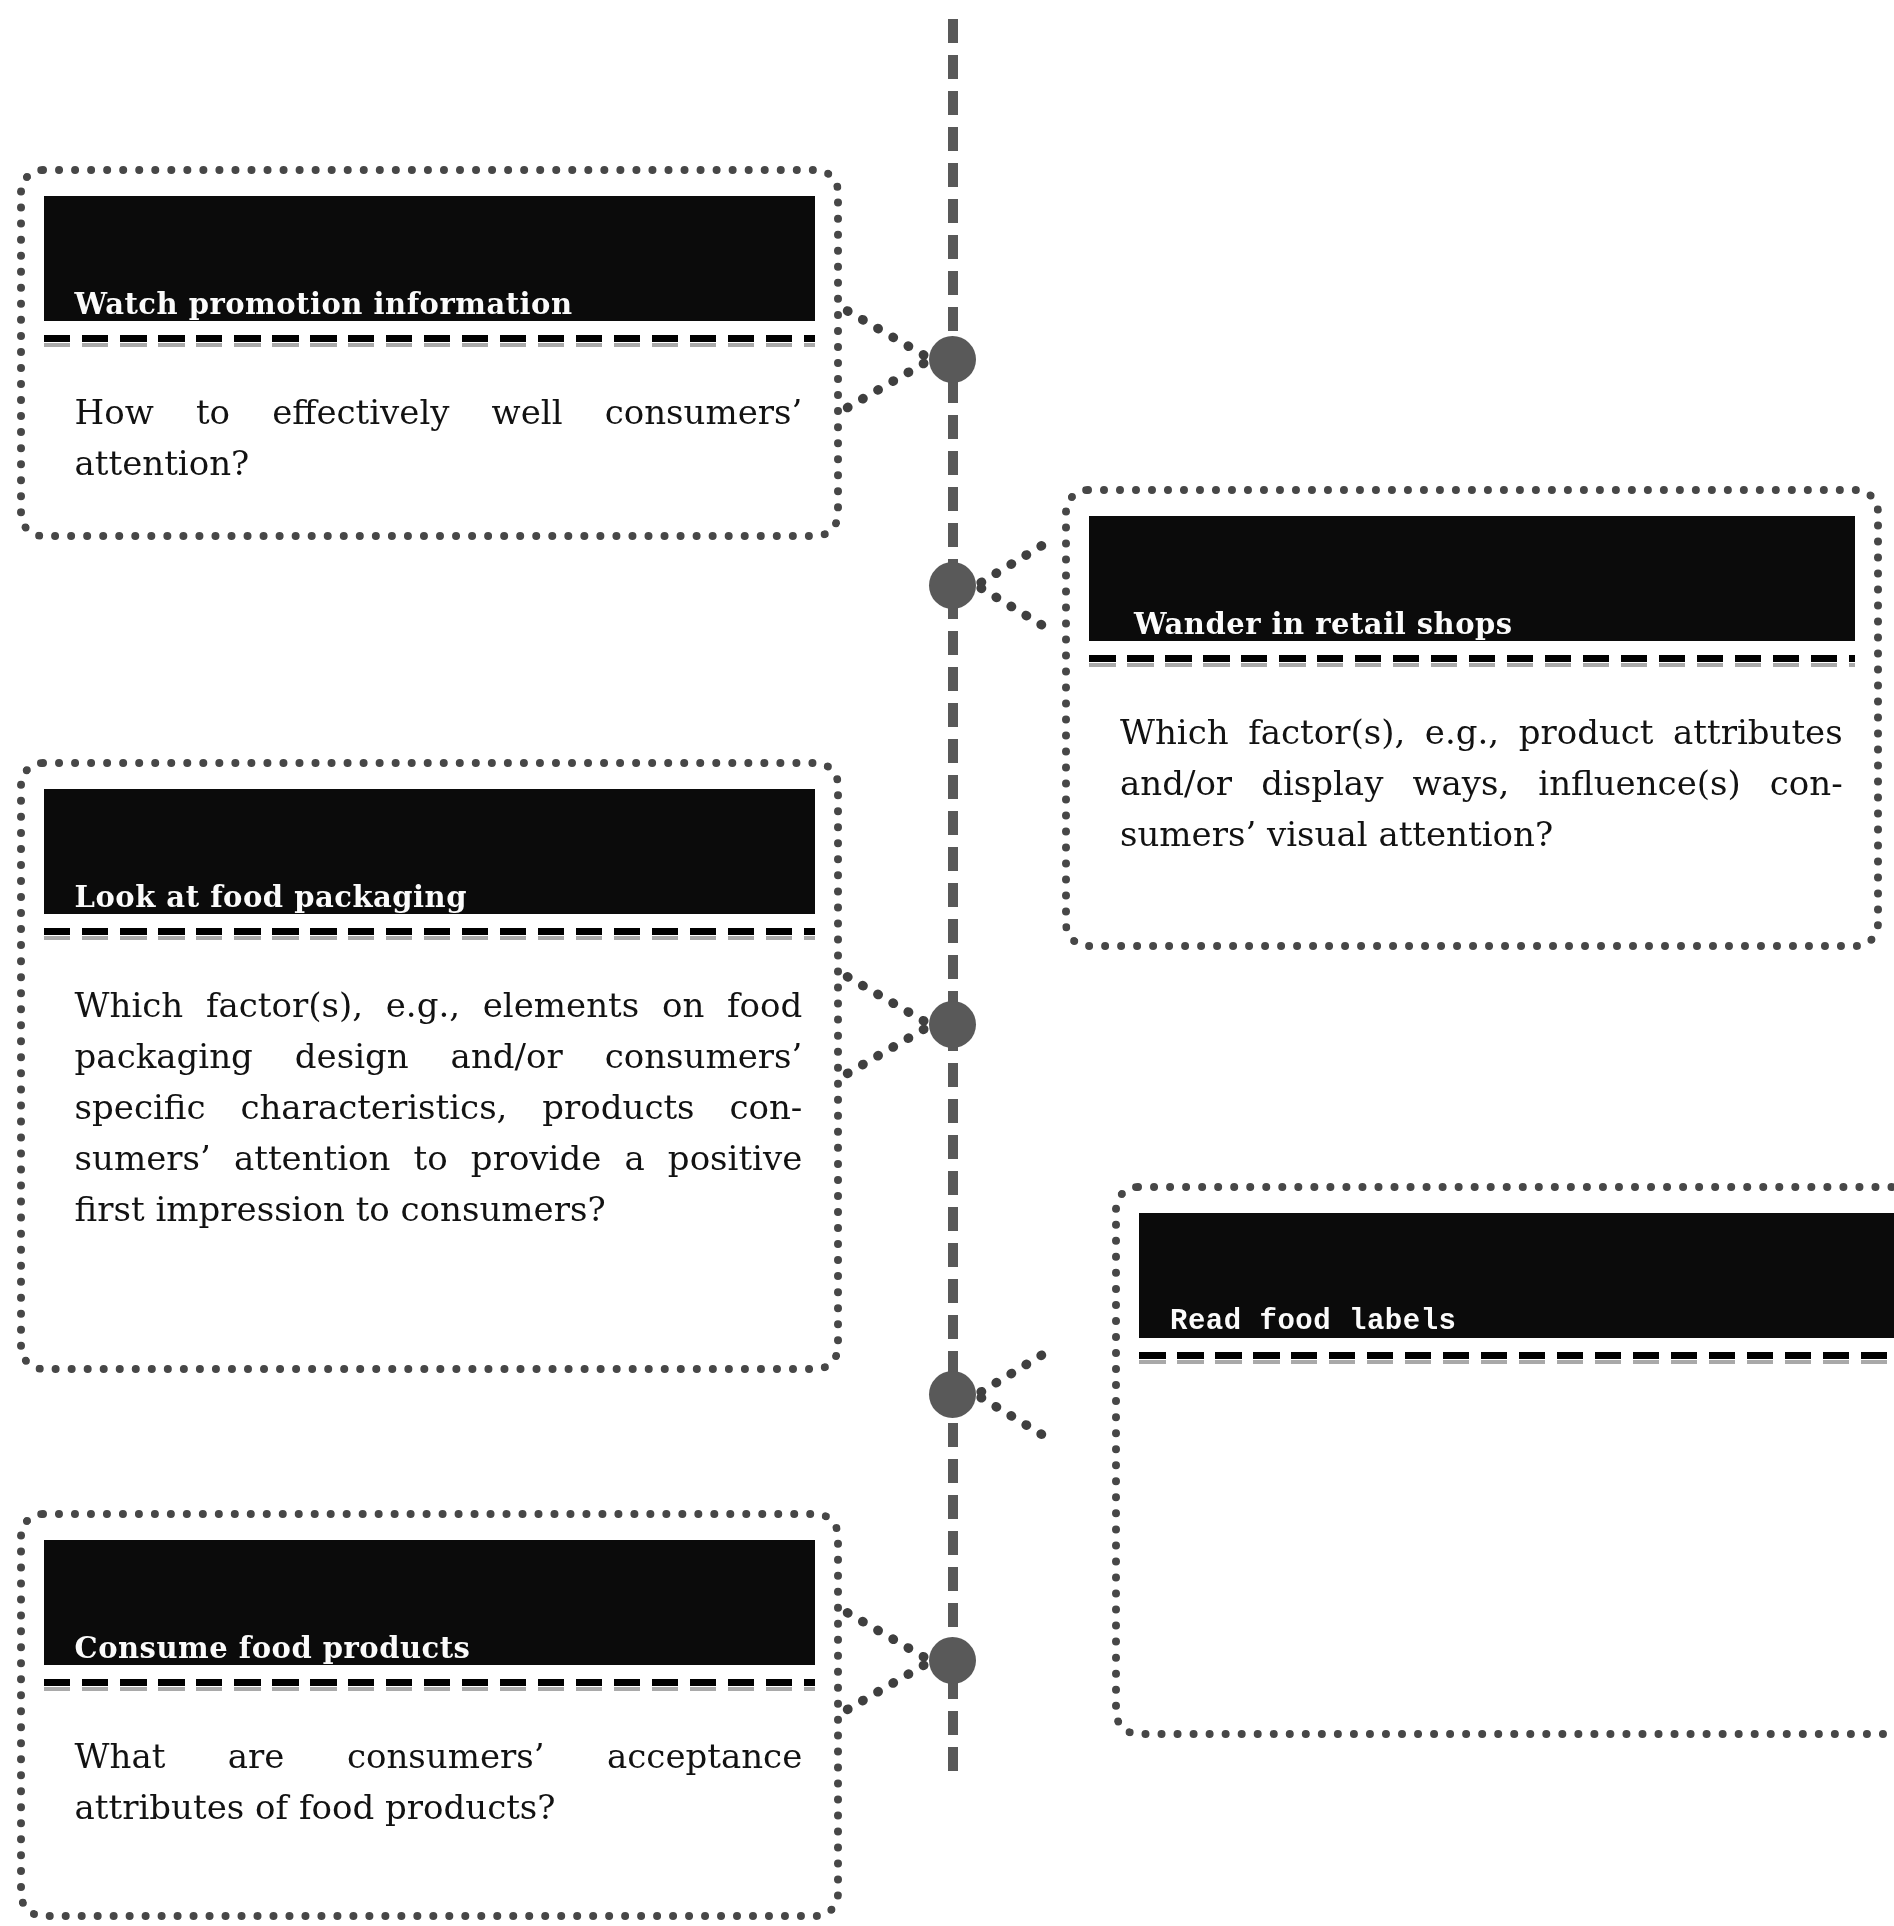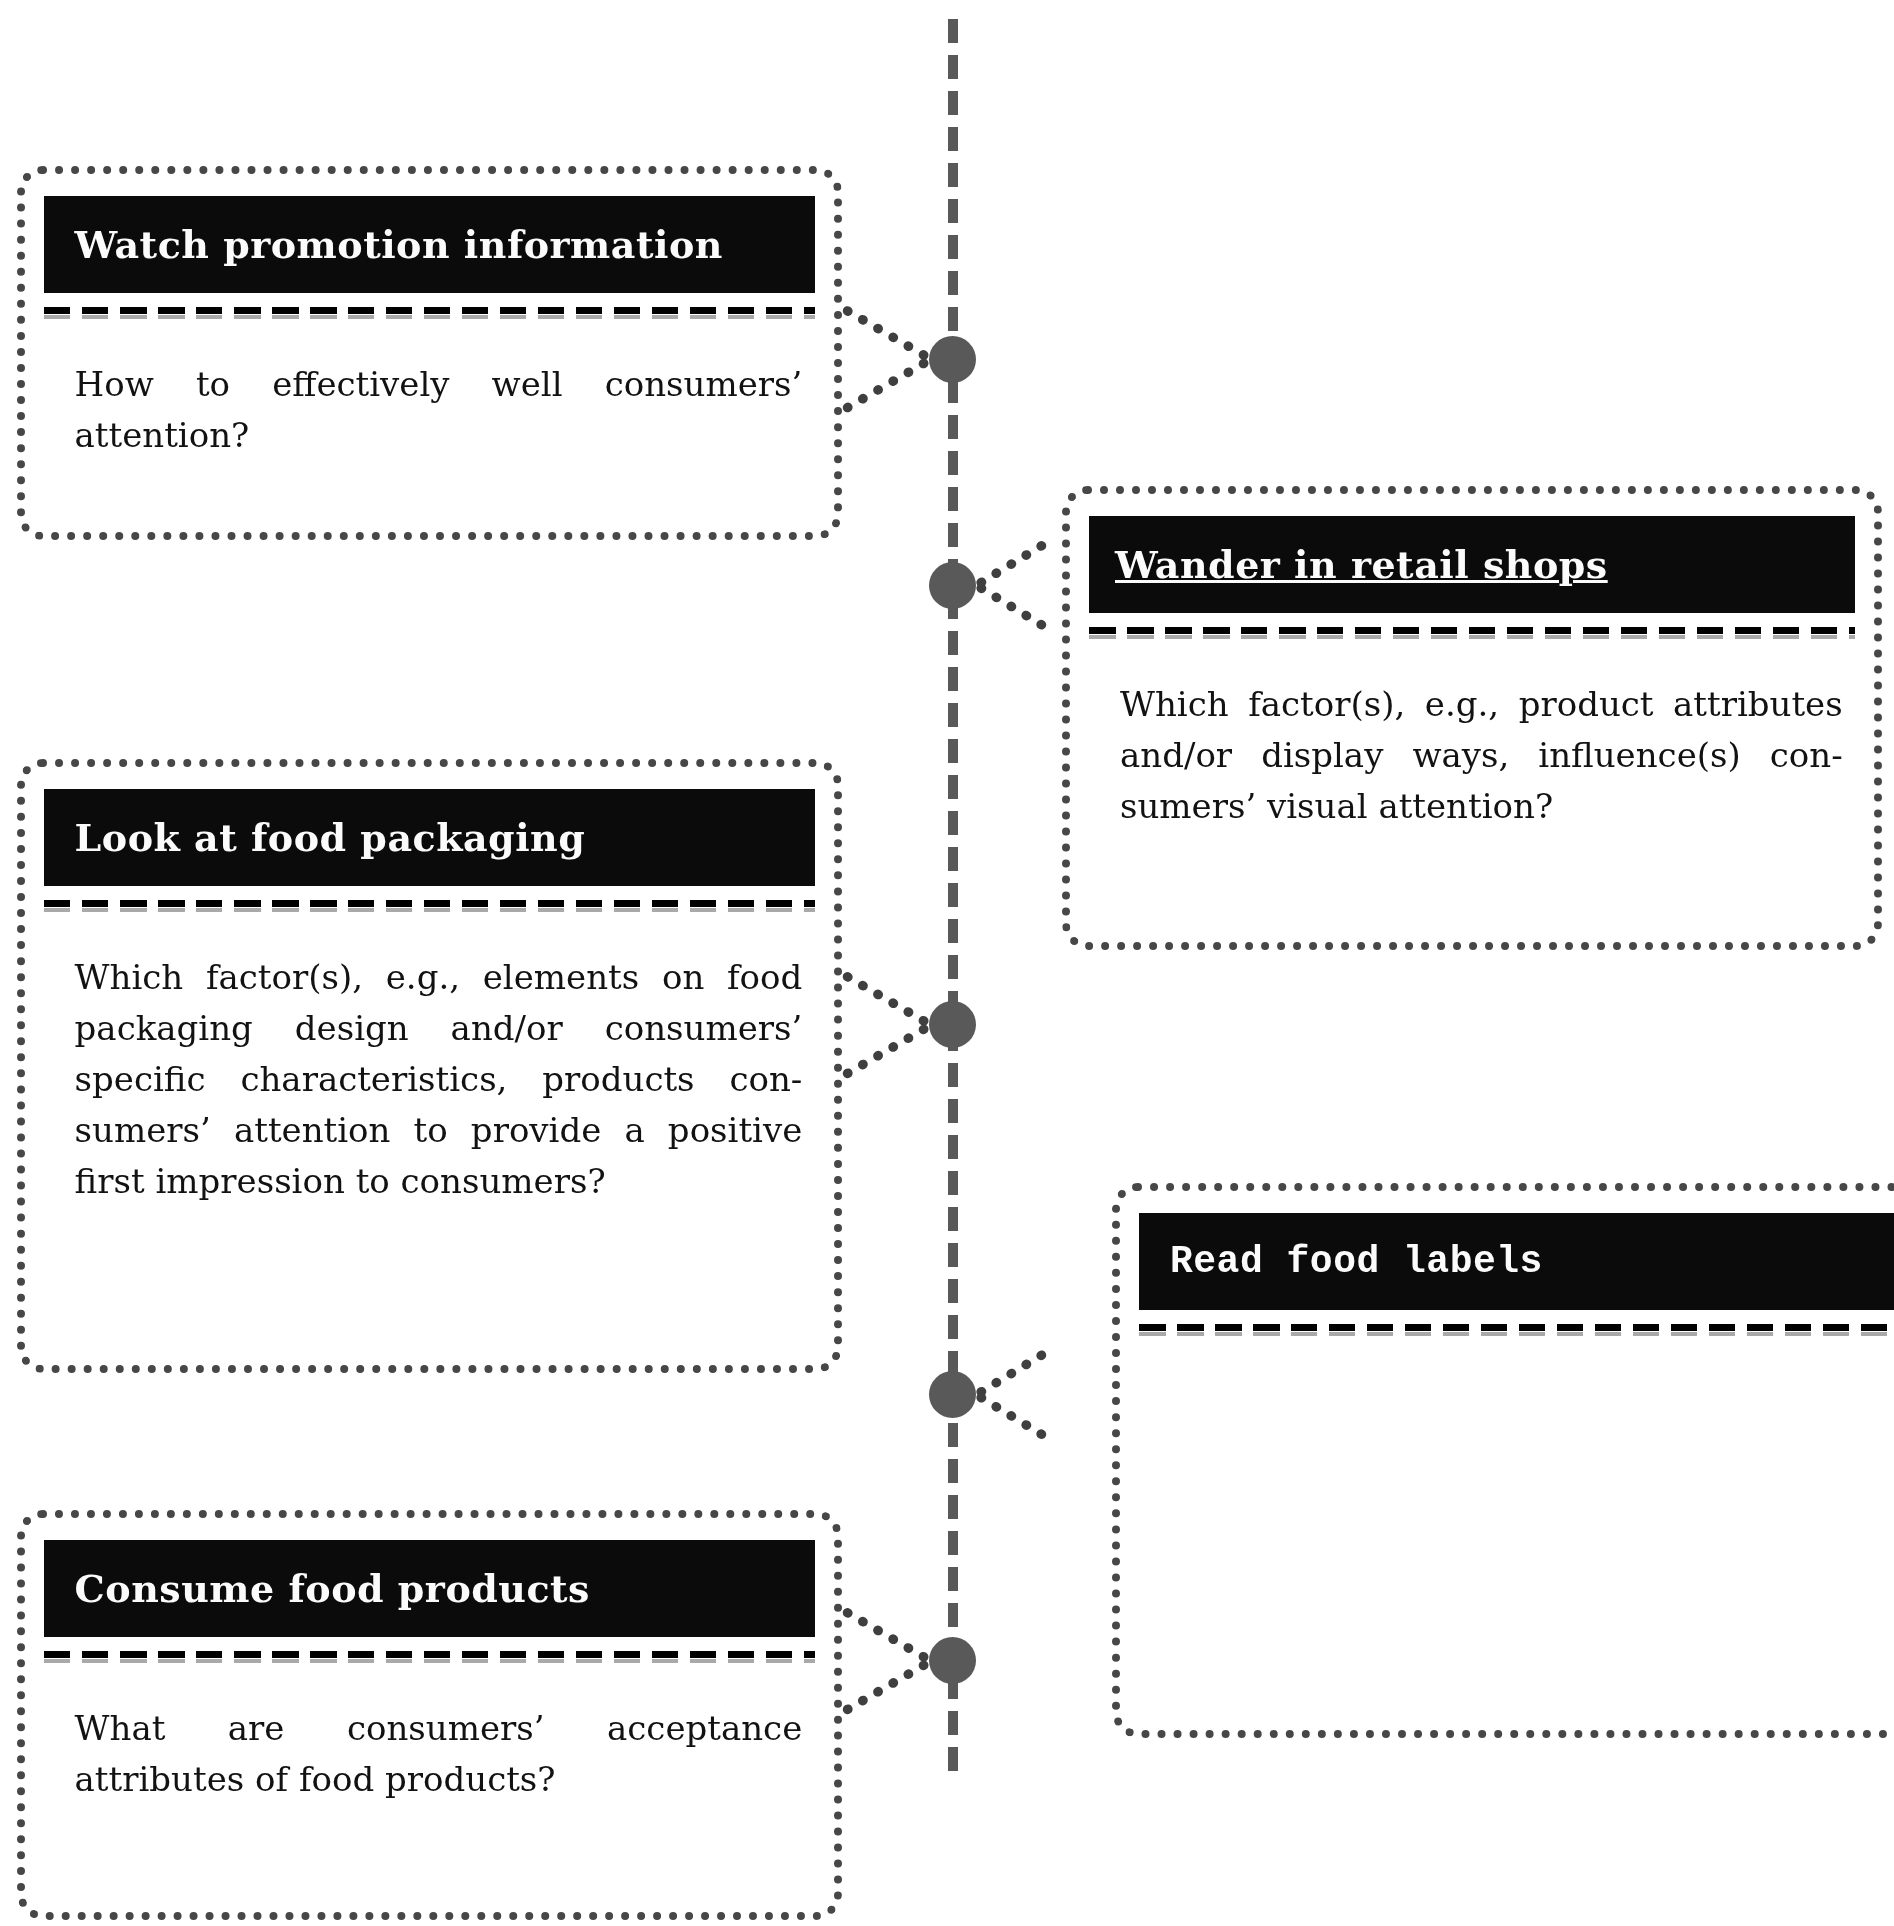--- a/index.html
+++ b/index.html
@@ -25,25 +25,25 @@
     stroke:var(--connector); stroke-width:20;
     stroke-dasharray:1 36; stroke-linecap:round;
   }
   
   .stage-box{
     position:absolute; box-sizing:border-box; background:#ffffff;
     border:8.5px dotted var(--box_border); border-radius:26px;
     padding:22px 19px 14.2px 19px;
   }
   .box-header{
-    height:97px; background:var(--header_bg); color:var(--header_text);
-    display:flex; align-items:center; padding-left:31px;
-    font-size:38px; font-weight:bold; letter-spacing:0.5px;
+    height:125px; background:var(--header_bg); color:var(--header_text);
+    display:flex; align-items:flex-end; padding-left:31px;
+    font-size:29px; font-weight:bold; letter-spacing:0.5px;
   }
-  .indent-header .box-header{padding-left:26px;text-decoration:underline;}
+  .indent-header .box-header{padding-left:45px;}
   .header-separator{
     height:12.3px; margin-top:14.2px;
     background-image:
       repeating-linear-gradient(90deg, var(--separator) 0 26.5px, transparent 26.5px 38px),
       repeating-linear-gradient(90deg, #a9a9a9 0 26.5px, transparent 26.5px 38px);
     background-size:100% 62%,100% 38%;
     background-position:left top,left bottom;
     background-repeat:no-repeat,no-repeat;
   }
   .box-body{

